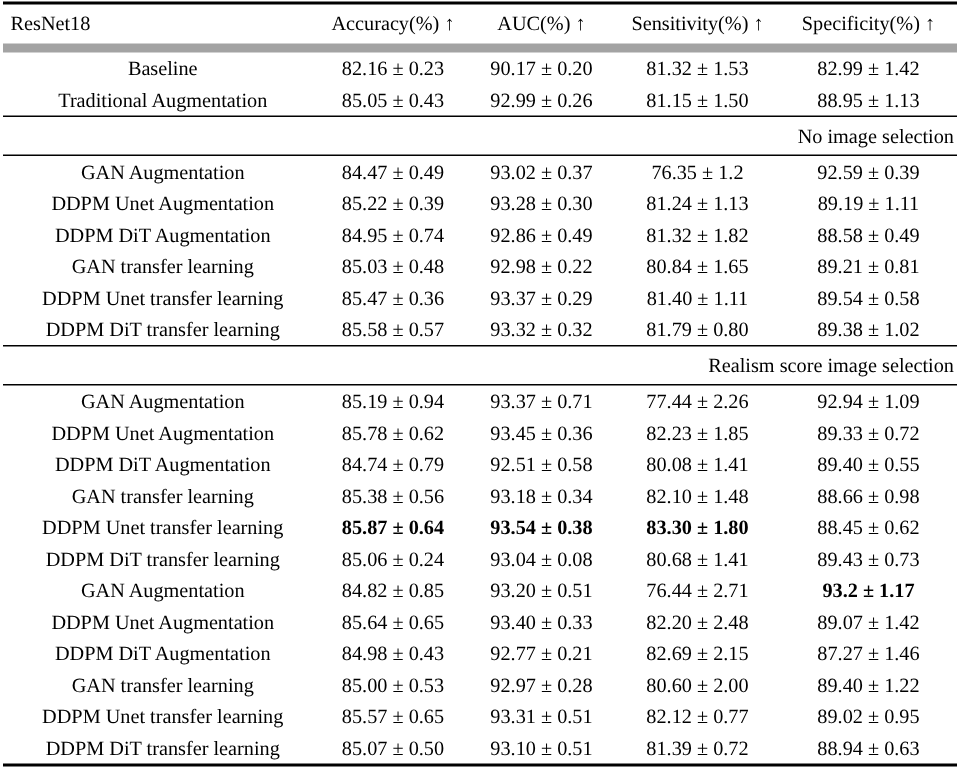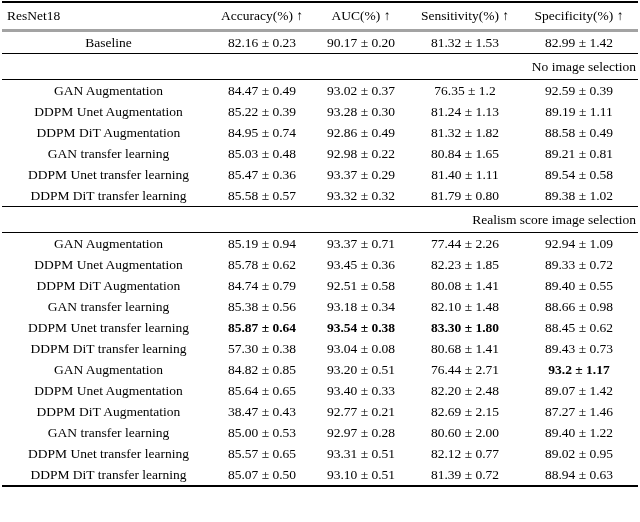--- a/index.html
+++ b/index.html
@@ -17,21 +17,21 @@
   }
   table.results {
     width: 636px;
     margin: 1px 2px 0 2px;
     border-collapse: collapse;
     font-size: 13.5px;
     border-bottom: 2px solid #000000;
   }
   table.results thead tr {
     border-top: 2px solid #000000;
-    border-bottom: 3px solid #a3a3a3;
+    border-bottom: 6px solid #a3a3a3;
   }
   table.results th {
     font-weight: normal;
     padding: 5px 2px 5px 2px;
     white-space: nowrap;
   }
   table.results th.label-col {
     text-align: left;
     padding-left: 5px;
   }
@@ -77,20 +77,27 @@
       </tr>
     </thead>
   <tbody>
       <tr>
         <td class="label-col">Baseline</td>
         <td>82.16 ± 0.23</td>
         <td>90.17 ± 0.20</td>
         <td>81.32 ± 1.53</td>
         <td>82.99 ± 1.42</td>
       </tr>
+      <tr>
+        <td class="label-col">Traditional Augmentation</td>
+        <td>85.05 ± 0.43</td>
+        <td>92.99 ± 0.26</td>
+        <td>81.15 ± 1.50</td>
+        <td>88.95 ± 1.13</td>
+      </tr>
       <tr class="section-row">
         <td colspan="5">No image selection</td>
       </tr>
       <tr>
         <td class="label-col">GAN Augmentation</td>
         <td>84.47 ± 0.49</td>
         <td>93.02 ± 0.37</td>
         <td>76.35 ± 1.2</td>
         <td>92.59 ± 0.39</td>
       </tr>
@@ -162,42 +169,42 @@
       </tr>
       <tr>
         <td class="label-col">DDPM Unet transfer learning</td>
         <td class="bold">85.87 ± 0.64</td>
         <td class="bold">93.54 ± 0.38</td>
         <td class="bold">83.30 ± 1.80</td>
         <td>88.45 ± 0.62</td>
       </tr>
       <tr>
         <td class="label-col">DDPM DiT transfer learning</td>
-        <td>57.30 ± 0.38</td>
+        <td>85.06 ± 0.24</td>
         <td>93.04 ± 0.08</td>
         <td>80.68 ± 1.41</td>
         <td>89.43 ± 0.73</td>
       </tr>
       <tr>
         <td class="label-col">GAN Augmentation</td>
         <td>84.82 ± 0.85</td>
         <td>93.20 ± 0.51</td>
         <td>76.44 ± 2.71</td>
         <td class="bold">93.2 ± 1.17</td>
       </tr>
       <tr>
         <td class="label-col">DDPM Unet Augmentation</td>
         <td>85.64 ± 0.65</td>
         <td>93.40 ± 0.33</td>
         <td>82.20 ± 2.48</td>
         <td>89.07 ± 1.42</td>
       </tr>
       <tr>
         <td class="label-col">DDPM DiT Augmentation</td>
-        <td>38.47 ± 0.43</td>
+        <td>84.98 ± 0.43</td>
         <td>92.77 ± 0.21</td>
         <td>82.69 ± 2.15</td>
         <td>87.27 ± 1.46</td>
       </tr>
       <tr>
         <td class="label-col">GAN transfer learning</td>
         <td>85.00 ± 0.53</td>
         <td>92.97 ± 0.28</td>
         <td>80.60 ± 2.00</td>
         <td>89.40 ± 1.22</td>

